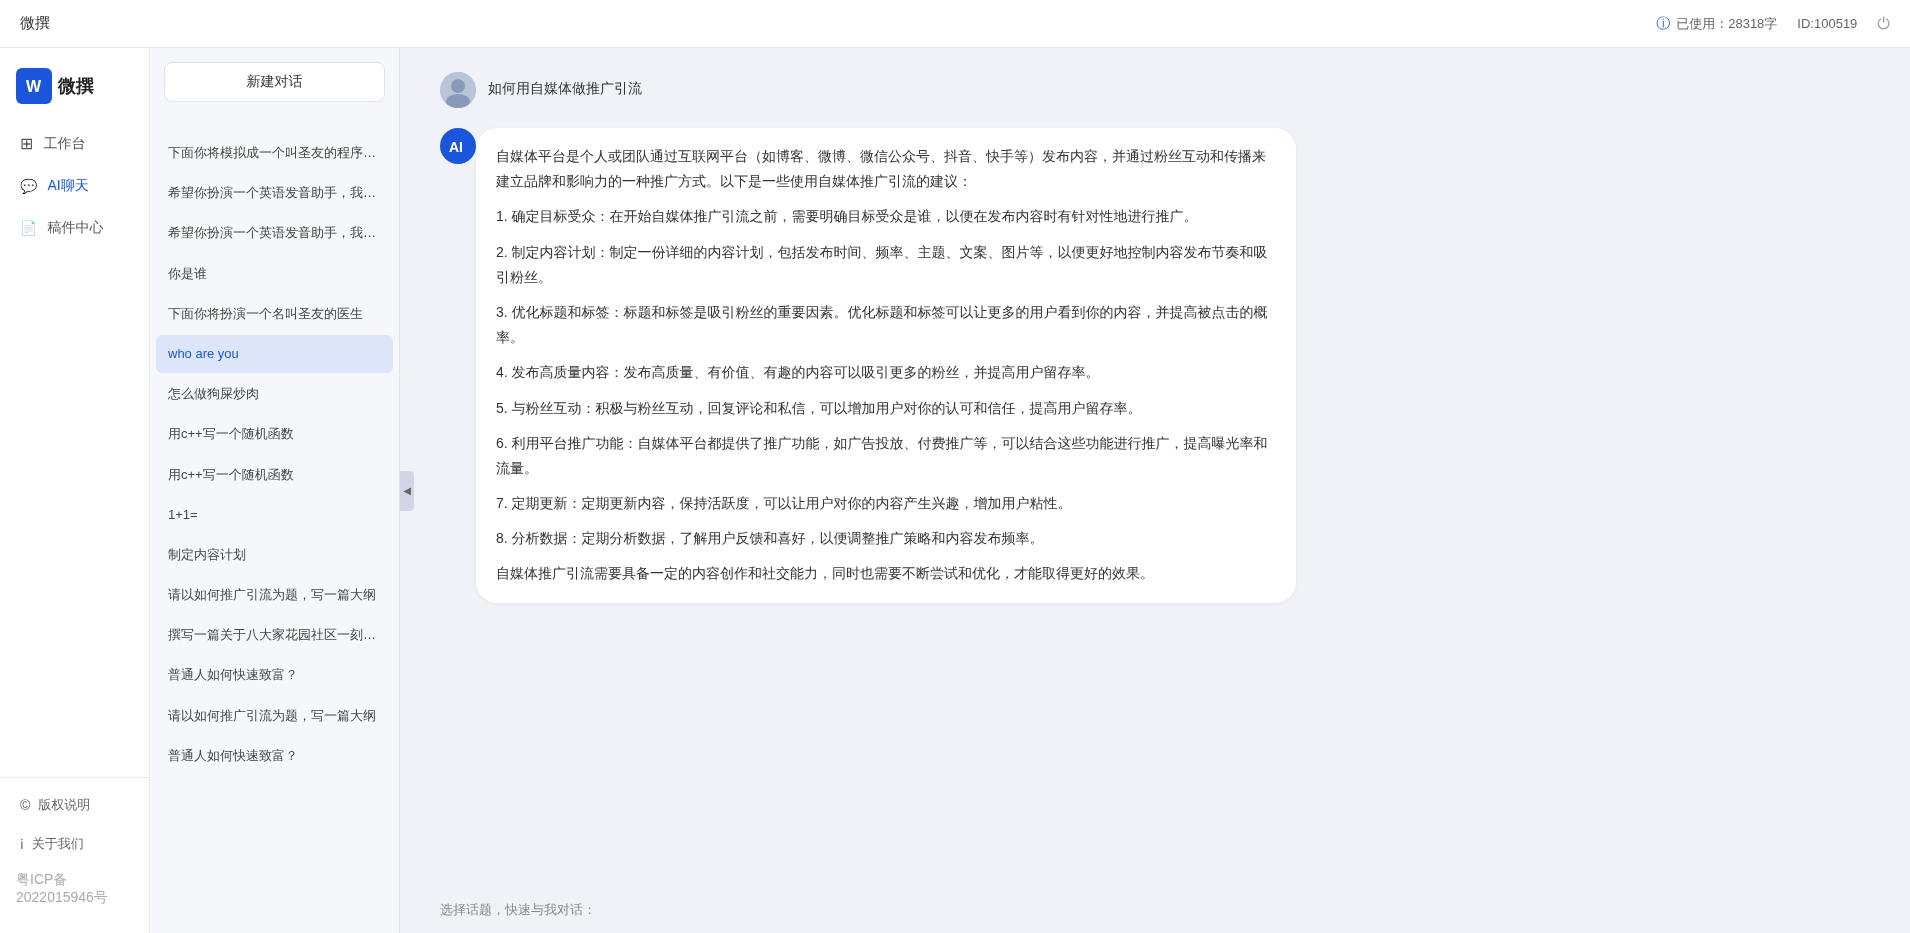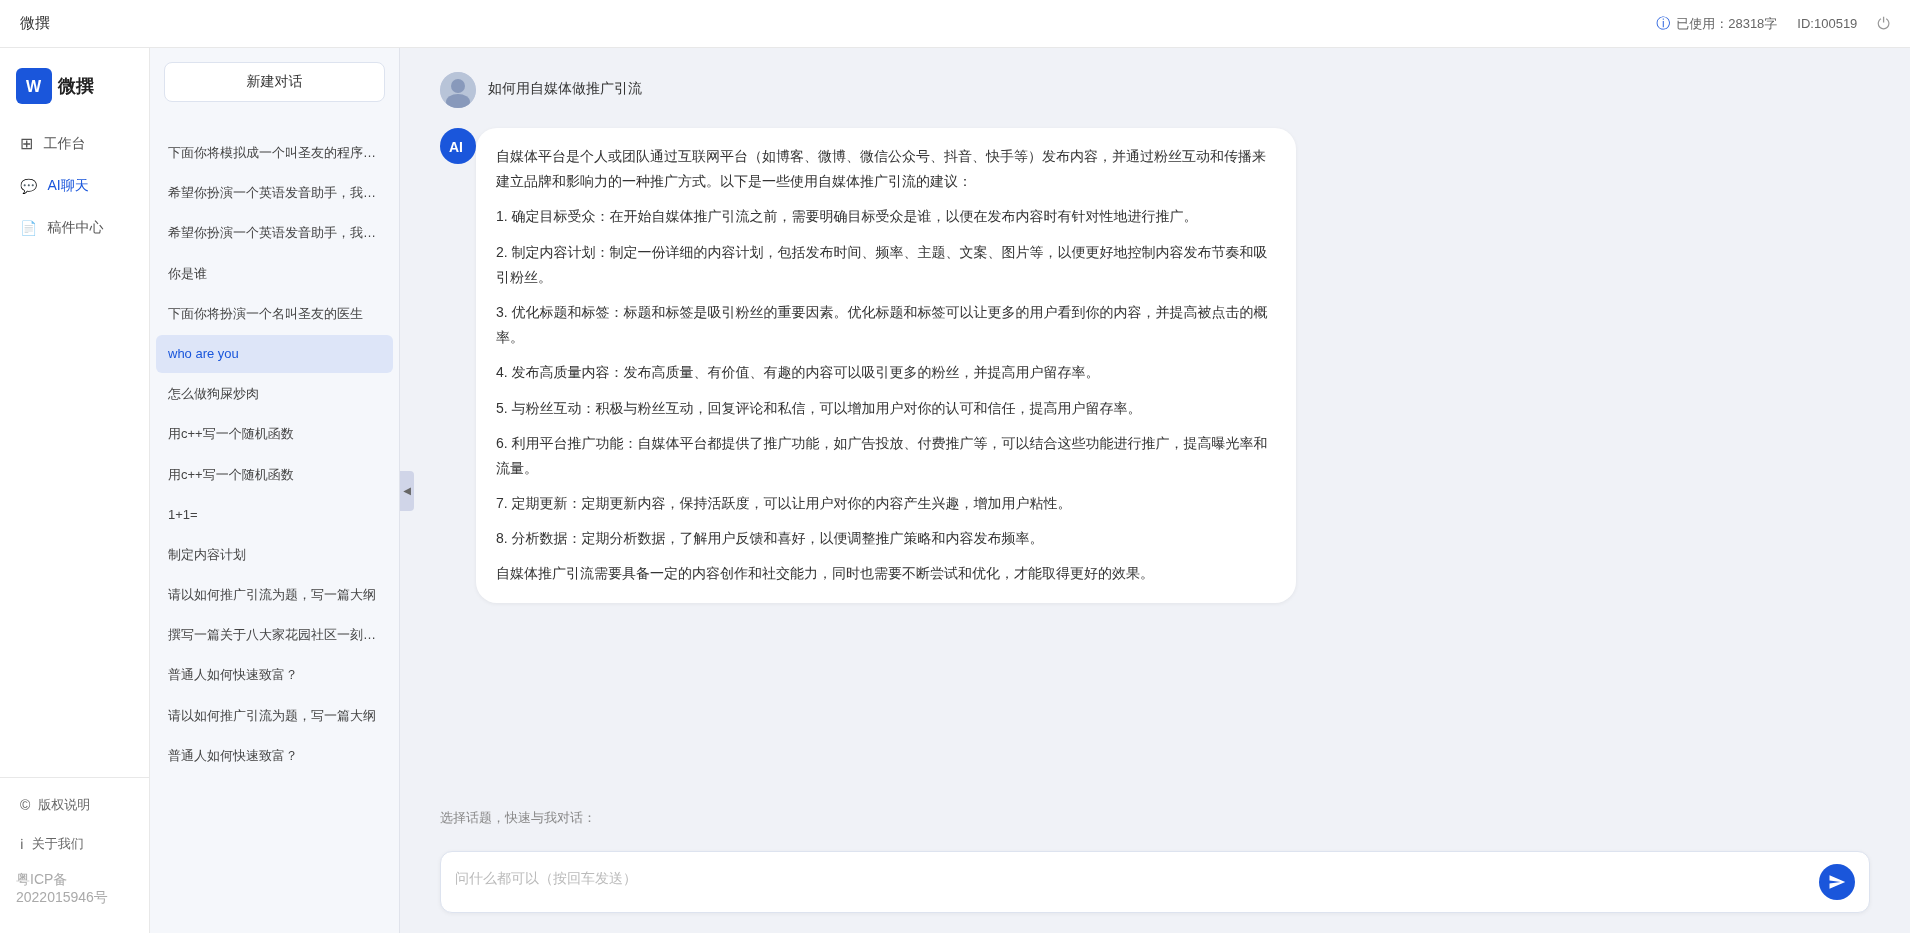--- a/index.html
+++ b/index.html
@@ -244,25 +244,15 @@
             <p>自媒体推广引流需要具备一定的内容创作和社交能力，同时也需要不断尝试和优化，才能取得更好的效果。</p>
           </div>
       </div>
 
     </div>
 
     <div class="quick-topics">
       <div class="quick-topics-label">选择话题，快速与我对话：</div>
     </div>
 
-    <div class="input-area">
-      <div class="input-wrapper">
-        <textarea class="input-field" placeholder="问什么都可以（按回车发送）" style=""></textarea>
-        <div class="send-btn">
-          <svg width="18" height="18" viewBox="0 0 24 24" fill="white">
-            <path d="M2 21l21-9L2 3v7l15 2-15 2v7z"></path>
-          </svg>
-        </div>
-      </div>
-    </div>
   </div>
 
 </div>
 
 </body></html>

